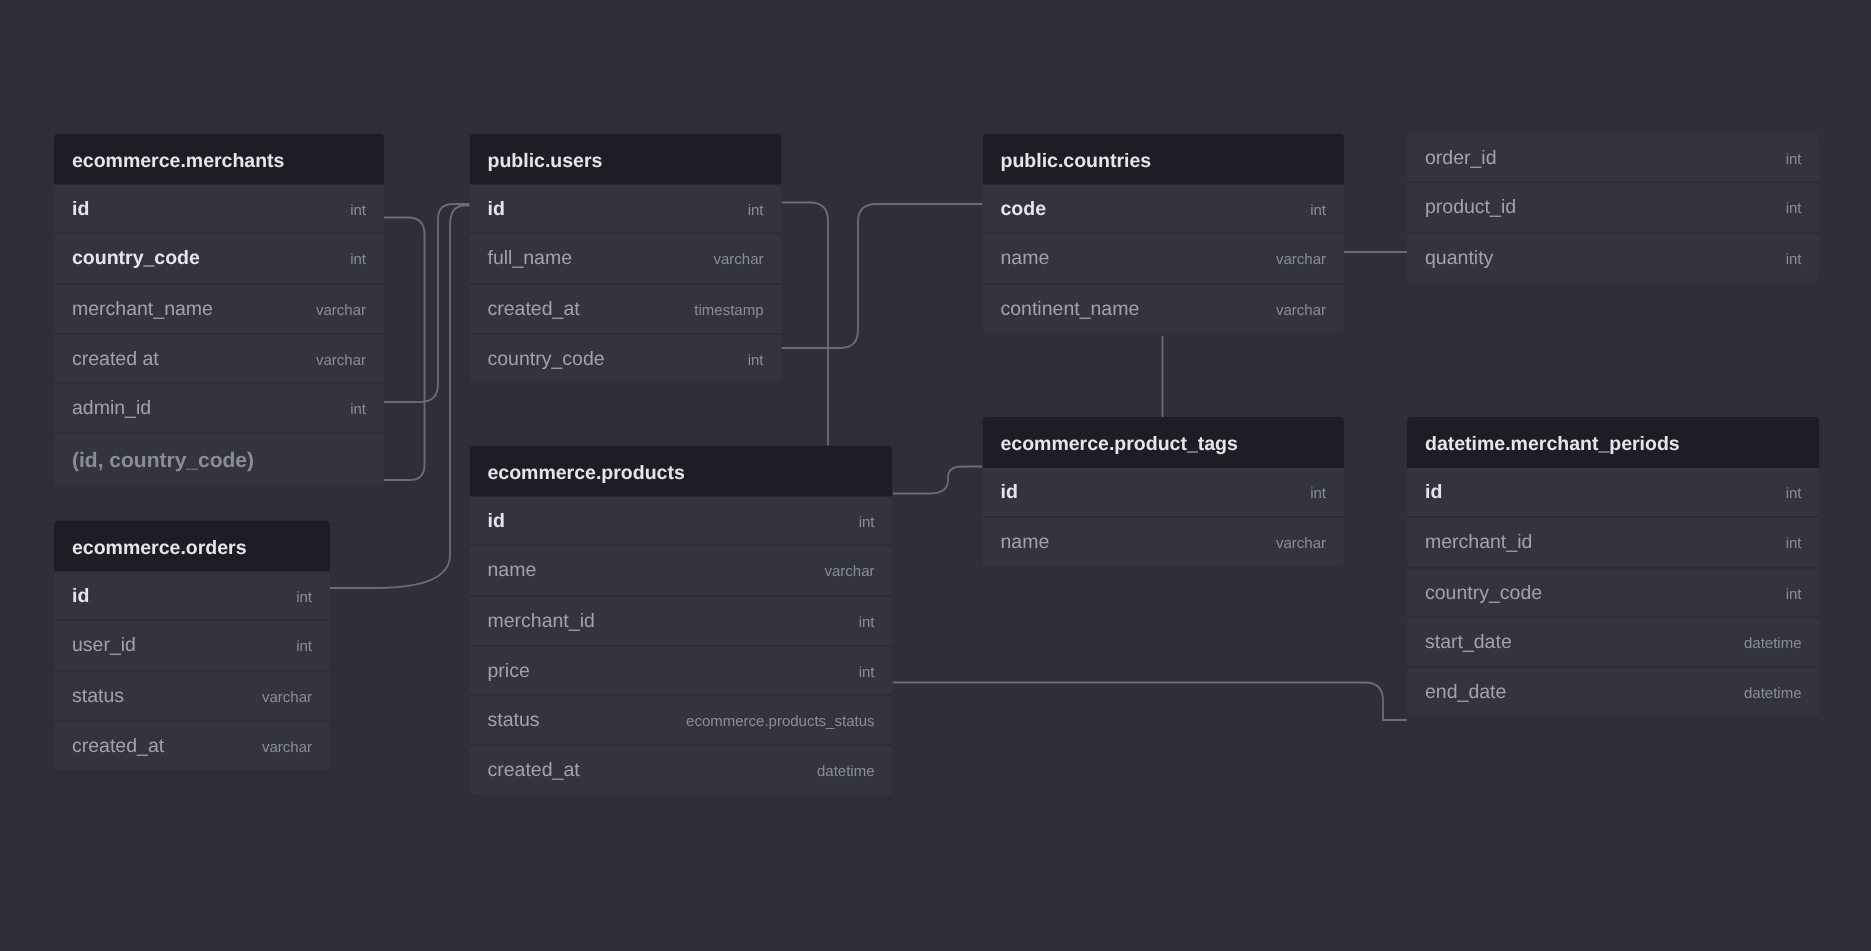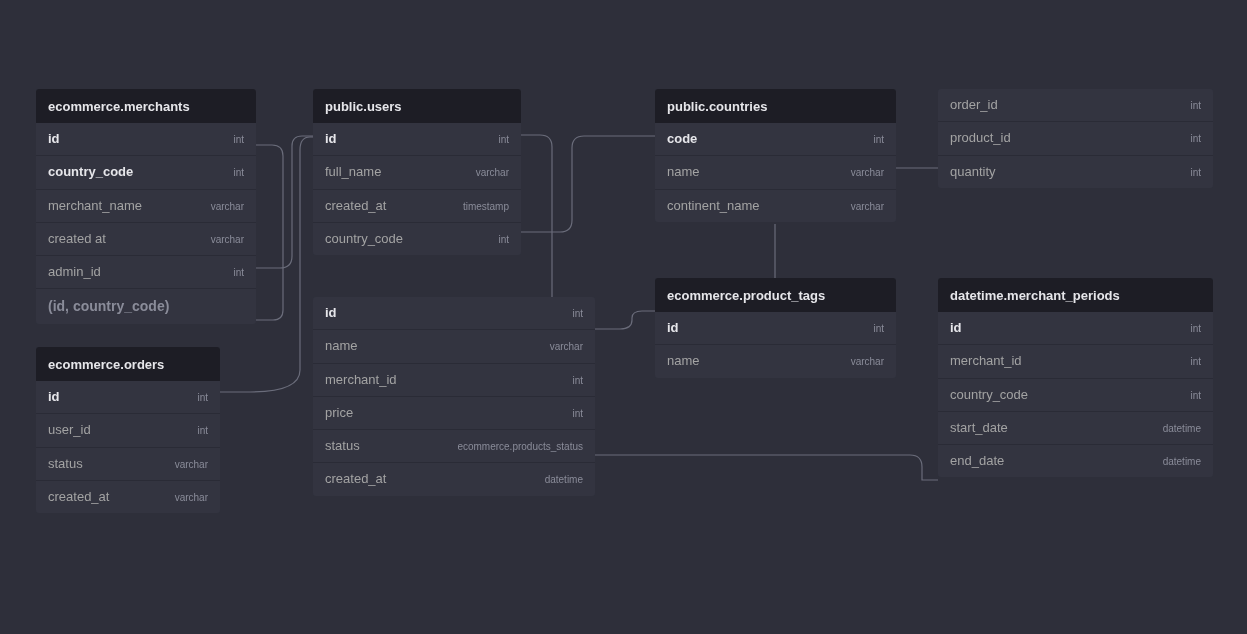--- a/index.html
+++ b/index.html
@@ -229,20 +229,21 @@
         <span class="col-type">varchar</span>
       </div>
       <div class="row">
         <span class="col-name">created_at</span>
         <span class="col-type">varchar</span>
       </div>
     </div>
 </div>
 
 <div class="table" style="left:313px; top:297px; width:282px;">
+  <div class="table-header">ecommerce.products</div>
   <div id="tbl-products">
       <div class="row">
         <span class="col-name bold">id</span>
         <span class="col-type">int</span>
       </div>
       <div class="row">
         <span class="col-name">name</span>
         <span class="col-type">varchar</span>
       </div>
       <div class="row">

